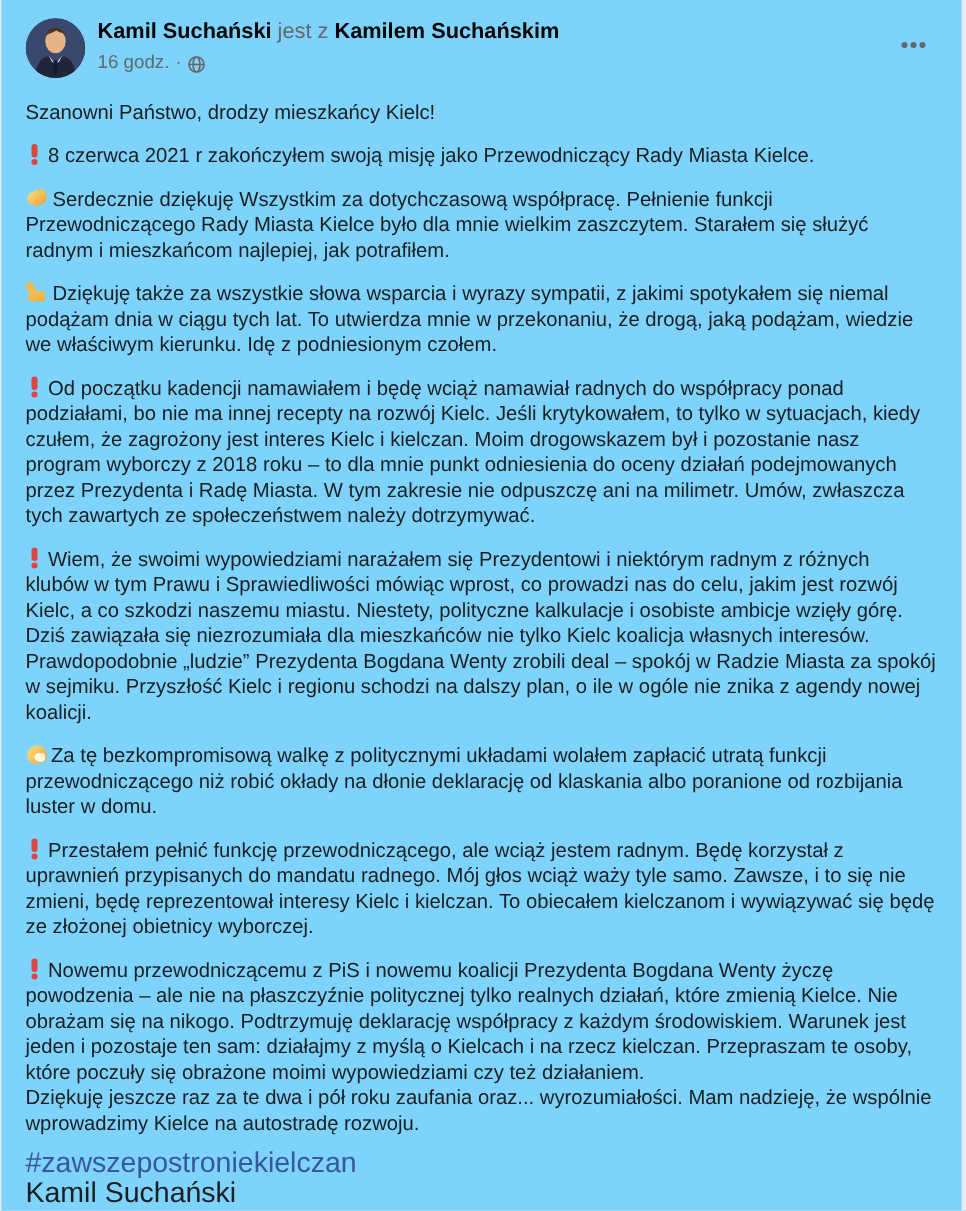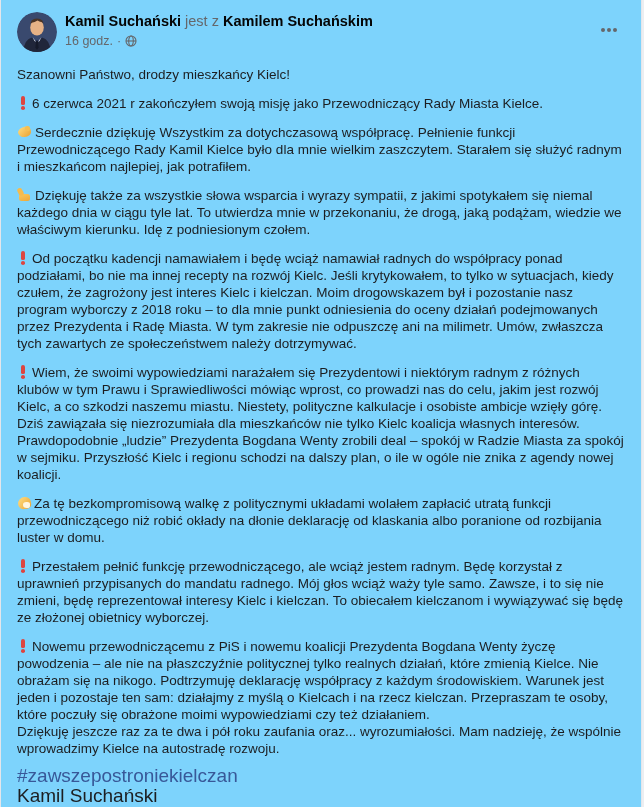--- a/index.html
+++ b/index.html
@@ -22,21 +22,21 @@
   .header{display:flex;align-items:flex-start;padding:12px 16px 4px 16px;}
   .avatar{
     width:40px;height:40px;border-radius:50%;overflow:hidden;flex:0 0 40px;
     cursor:pointer;box-shadow:inset 0 0 0 1px rgba(0,0,0,.08);
   }
   .avatar svg{display:block;}
   .head-text{margin-left:8px;flex:1 1 auto;min-width:0;}
   .title-line{font-size:14.5px;line-height:19px;color:#050505;font-weight:700;}
   .title-line .connector{font-weight:400;color:#65676b;}
   .name-link{color:#050505;cursor:pointer;}
-  .meta-line{font-size:12.5px;line-height:16px;color:#65676b;display:flex;align-items:center;gap:4px;margin-top:2px;}
+  .meta-line{font-size:12.5px;line-height:16px;color:#65676b;display:flex;align-items:flex-end;gap:4px;margin-top:2px;}
   .meta-line .dot{color:#65676b;}
   .globe{display:inline-block;line-height:0;}
   .more-btn{
     width:32px;height:32px;border:none;background:transparent;border-radius:50%;
     display:flex;align-items:center;justify-content:center;cursor:pointer;margin-top:2px;
   }
   
   .post-body{padding:8px 16px 0 16px;color:#1c1e21;font-size:13.5px;line-height:17px;}
   .para{margin:12px 0 8px 0;white-space:pre-wrap;}
   .para:first-child{margin-top:2px;}
@@ -122,23 +122,23 @@
       <svg width="20" height="20" viewBox="0 0 20 20">
         <circle cx="4" cy="10" r="2" fill="#65676b"></circle>
         <circle cx="10" cy="10" r="2" fill="#65676b"></circle>
         <circle cx="16" cy="10" r="2" fill="#65676b"></circle>
       </svg>
     </button>
   </div>
 
   <div class="post-body">
       <div class="para"><span>Szanowni Państwo, drodzy mieszkańcy Kielc!</span></div>
-      <div class="para"><span class="emoji red-exclamation-icon"></span><span>6 czerwca 2021 r zakończyłem swoją misję jako Przewodniczący Rady Miasta Kielce.</span></div>
-      <div class="para"><span class="emoji clapping-hands-icon"></span><span>Serdecznie dziękuję Wszystkim za dotychczasową współpracę. Pełnienie funkcji Przewodniczącego Rady Kamil Kielce było dla mnie wielkim zaszczytem. Starałem się służyć radnym i mieszkańcom najlepiej, jak potrafiłem.</span></div>
-      <div class="para"><span class="emoji thumbs-up-icon"></span><span>Dziękuję także za wszystkie słowa wsparcia i wyrazy sympatii, z jakimi spotykałem się niemal każdego dnia w ciągu tyle lat. To utwierdza mnie w przekonaniu, że drogą, jaką podążam, wiedzie we właściwym kierunku. Idę z podniesionym czołem.</span></div>
+      <div class="para"><span class="emoji red-exclamation-icon"></span><span>8 czerwca 2021 r zakończyłem swoją misję jako Przewodniczący Rady Miasta Kielce.</span></div>
+      <div class="para"><span class="emoji clapping-hands-icon"></span><span>Serdecznie dziękuję Wszystkim za dotychczasową współpracę. Pełnienie funkcji Przewodniczącego Rady Miasta Kielce było dla mnie wielkim zaszczytem. Starałem się służyć radnym i mieszkańcom najlepiej, jak potrafiłem.</span></div>
+      <div class="para"><span class="emoji thumbs-up-icon"></span><span>Dziękuję także za wszystkie słowa wsparcia i wyrazy sympatii, z jakimi spotykałem się niemal podążam dnia w ciągu tych lat. To utwierdza mnie w przekonaniu, że drogą, jaką podążam, wiedzie we właściwym kierunku. Idę z podniesionym czołem.</span></div>
       <div class="para"><span class="emoji red-exclamation-icon"></span><span>Od początku kadencji namawiałem i będę wciąż namawiał radnych do współpracy ponad podziałami, bo nie ma innej recepty na rozwój Kielc. Jeśli krytykowałem, to tylko w sytuacjach, kiedy czułem, że zagrożony jest interes Kielc i kielczan. Moim drogowskazem był i pozostanie nasz program wyborczy z 2018 roku – to dla mnie punkt odniesienia do oceny działań podejmowanych przez Prezydenta i Radę Miasta. W tym zakresie nie odpuszczę ani na milimetr. Umów, zwłaszcza tych zawartych ze społeczeństwem należy dotrzymywać.</span></div>
       <div class="para"><span class="emoji red-exclamation-icon"></span><span>Wiem, że swoimi wypowiedziami narażałem się Prezydentowi i niektórym radnym z różnych klubów w tym Prawu i Sprawiedliwości mówiąc wprost, co prowadzi nas do celu, jakim jest rozwój Kielc, a co szkodzi naszemu miastu. Niestety, polityczne kalkulacje i osobiste ambicje wzięły górę. Dziś zawiązała się niezrozumiała dla mieszkańców nie tylko Kielc koalicja własnych interesów. Prawdopodobnie „ludzie” Prezydenta Bogdana Wenty zrobili deal – spokój w Radzie Miasta za spokój w sejmiku. Przyszłość Kielc i regionu schodzi na dalszy plan, o ile w ogóle nie znika z agendy nowej koalicji.</span></div>
       <div class="para"><span class="emoji flexed-biceps-icon"></span><span>Za tę bezkompromisową walkę z politycznymi układami wolałem zapłacić utratą funkcji przewodniczącego niż robić okłady na dłonie deklarację od klaskania albo poranione od rozbijania luster w domu.</span></div>
       <div class="para"><span class="emoji red-exclamation-icon"></span><span>Przestałem pełnić funkcję przewodniczącego, ale wciąż jestem radnym. Będę korzystał z uprawnień przypisanych do mandatu radnego. Mój głos wciąż waży tyle samo. Zawsze, i to się nie zmieni, będę reprezentował interesy Kielc i kielczan. To obiecałem kielczanom i wywiązywać się będę ze złożonej obietnicy wyborczej.</span></div>
       <div class="para"><span class="emoji red-exclamation-icon"></span><span>Nowemu przewodniczącemu z PiS i nowemu koalicji Prezydenta Bogdana Wenty życzę powodzenia – ale nie na płaszczyźnie politycznej tylko realnych działań, które zmienią Kielce. Nie obrażam się na nikogo. Podtrzymuję deklarację współpracy z każdym środowiskiem. Warunek jest jeden i pozostaje ten sam: działajmy z myślą o Kielcach i na rzecz kielczan. Przepraszam te osoby, które poczuły się obrażone moimi wypowiedziami czy też działaniem.
 Dziękuję jeszcze raz za te dwa i pół roku zaufania oraz... wyrozumiałości. Mam nadzieję, że wspólnie wprowadzimy Kielce na autostradę rozwoju.</span></div>
     </div>
 
   <div class="footer-block">
     <a class="hashtag">#zawszepostroniekielczan</a>

